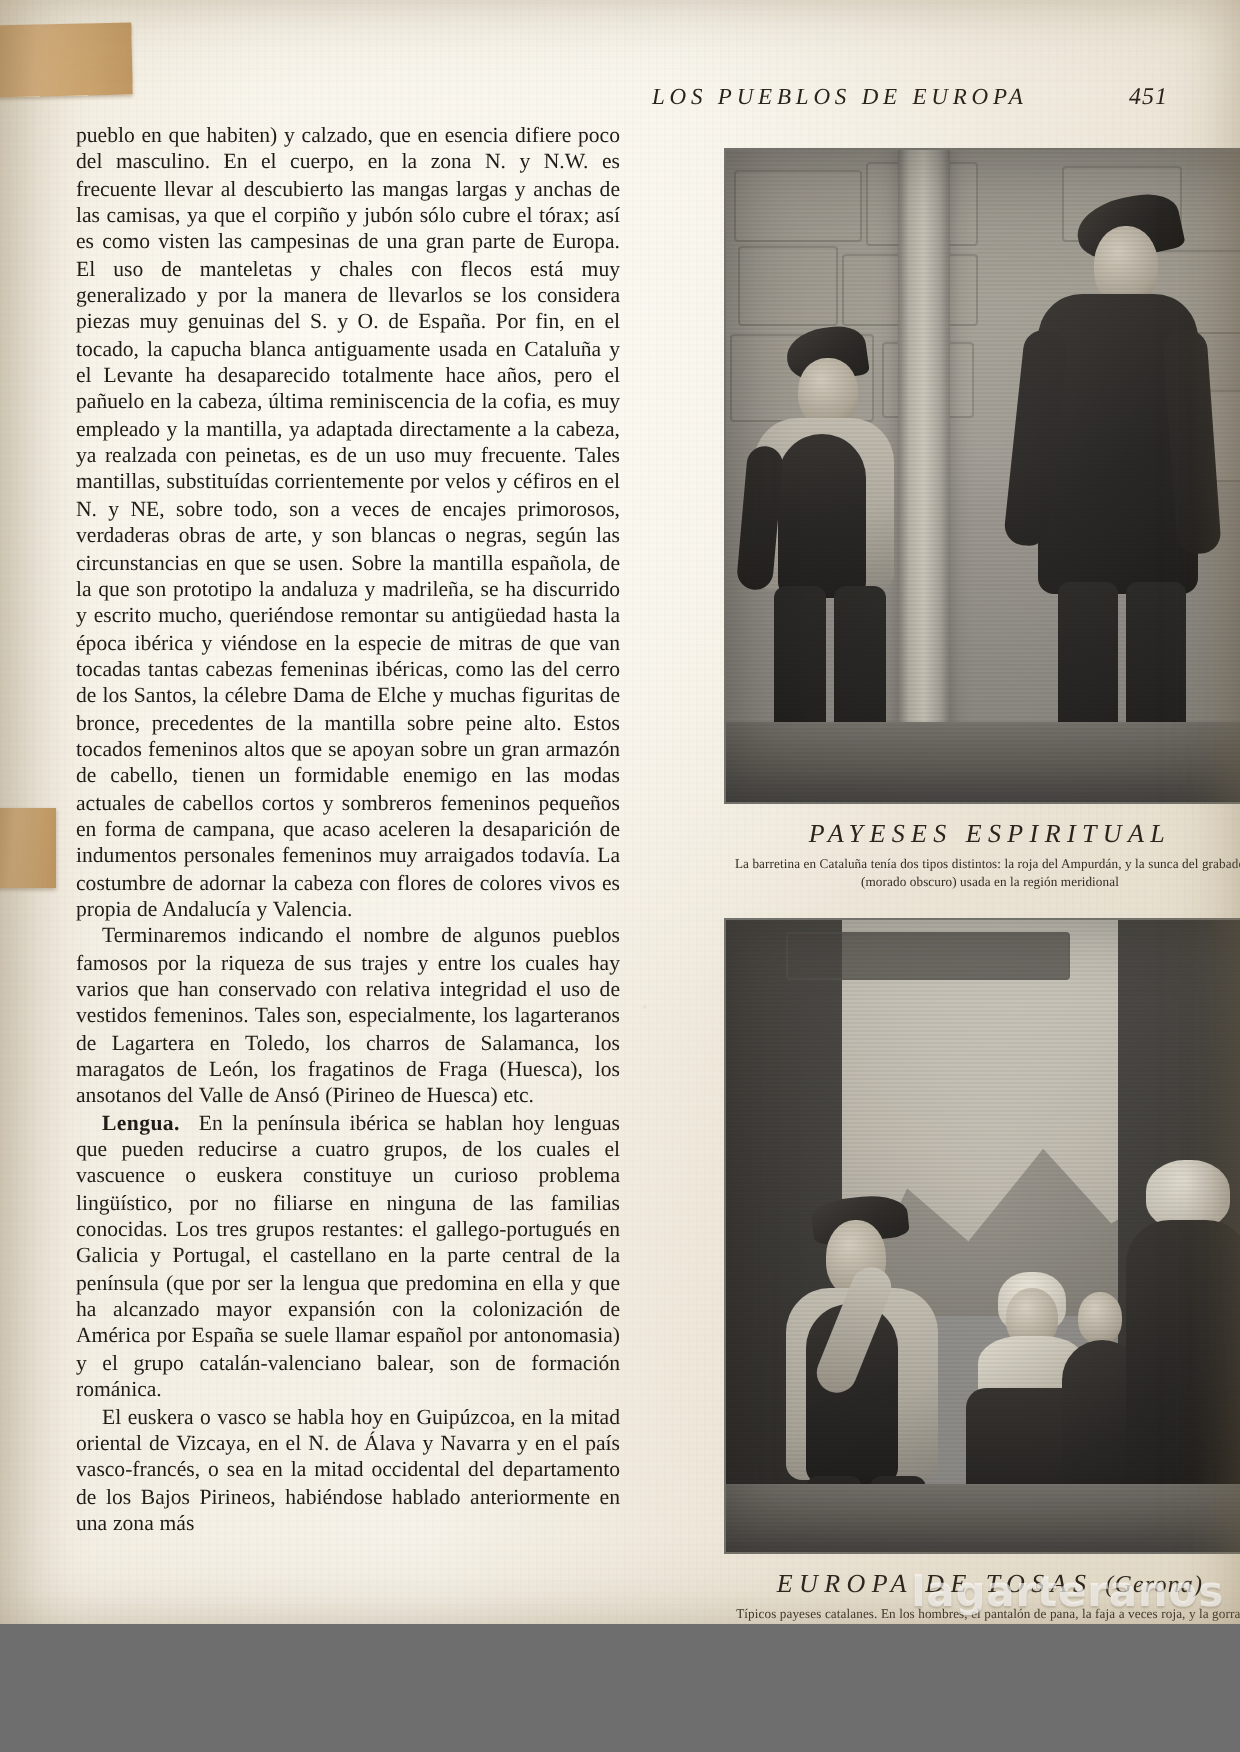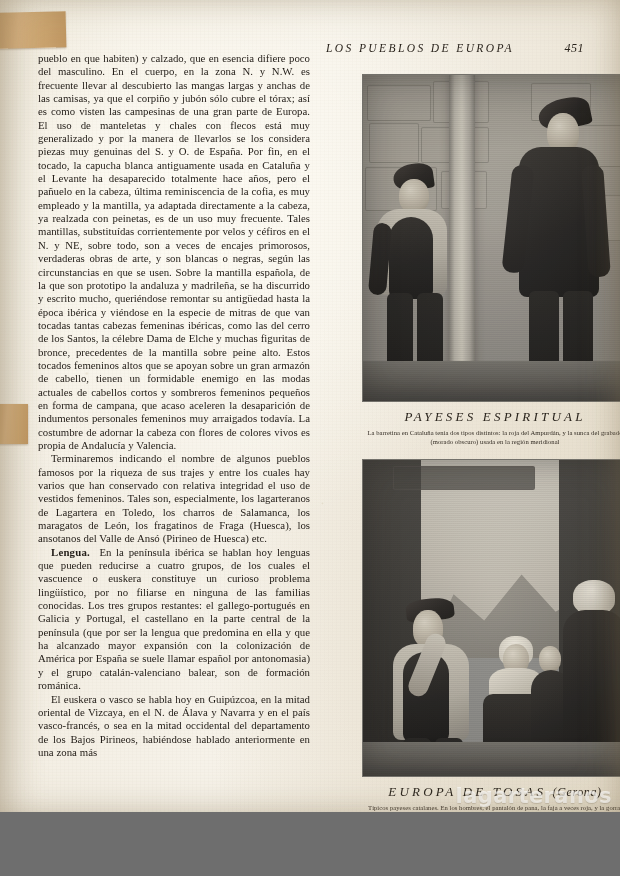--- a/index.html
+++ b/index.html
@@ -84,21 +84,21 @@
   #running-head .folio {
     font-style: italic;
     letter-spacing: 0.5px;
     font-size: 12px;
   }
 
   
   #text-column {
     position: absolute;
     left: 38px;
-    top: 52px;
+    top: 62px;
     width: 272px;
   }
   .para {
     margin: 0;
     text-align: justify;
     font-size: 10.8px;
     line-height: 13.35px;
     text-indent: 13px;
     hyphens: manual;
     color: #211c17;

